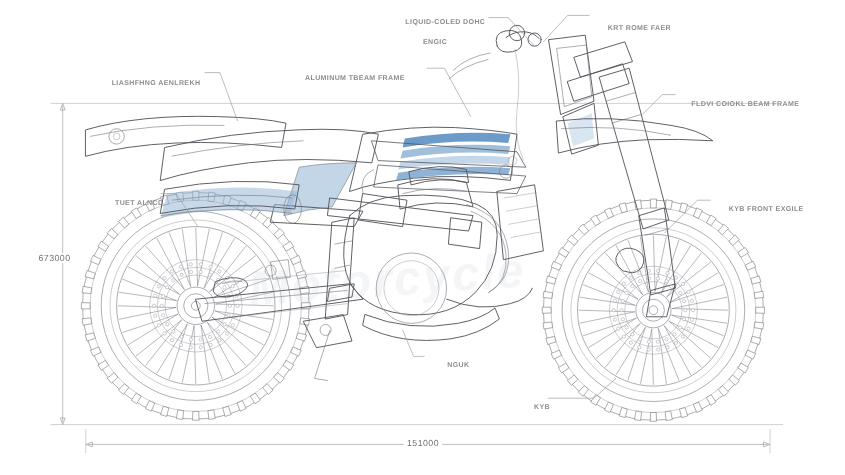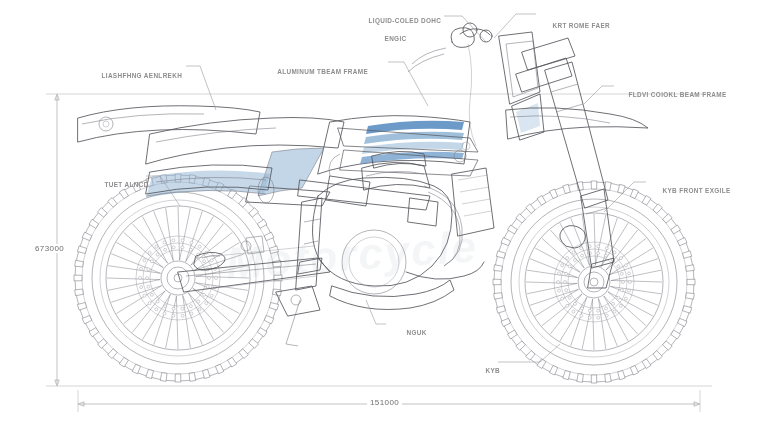--- a/index.html
+++ b/index.html
@@ -555,16 +555,16 @@
   </div>
 
   <div class="callout-label" style="left:398px;top:319px;">
     <span>NGUK</span>
   </div>
 
   <div class="callout-label" style="left:477px;top:357px;">
     <span>KYB</span>
   </div>
 
-  <div class="dim-text" style="left:32px;top:244px;">673000</div>
+  <div class="dim-text" style="left:32px;top:230px;">673000</div>
   <div class="dim-text" style="left:367px;top:398px;text-align:center;">151000</div>
 
 </div>
 
 </body></html>

